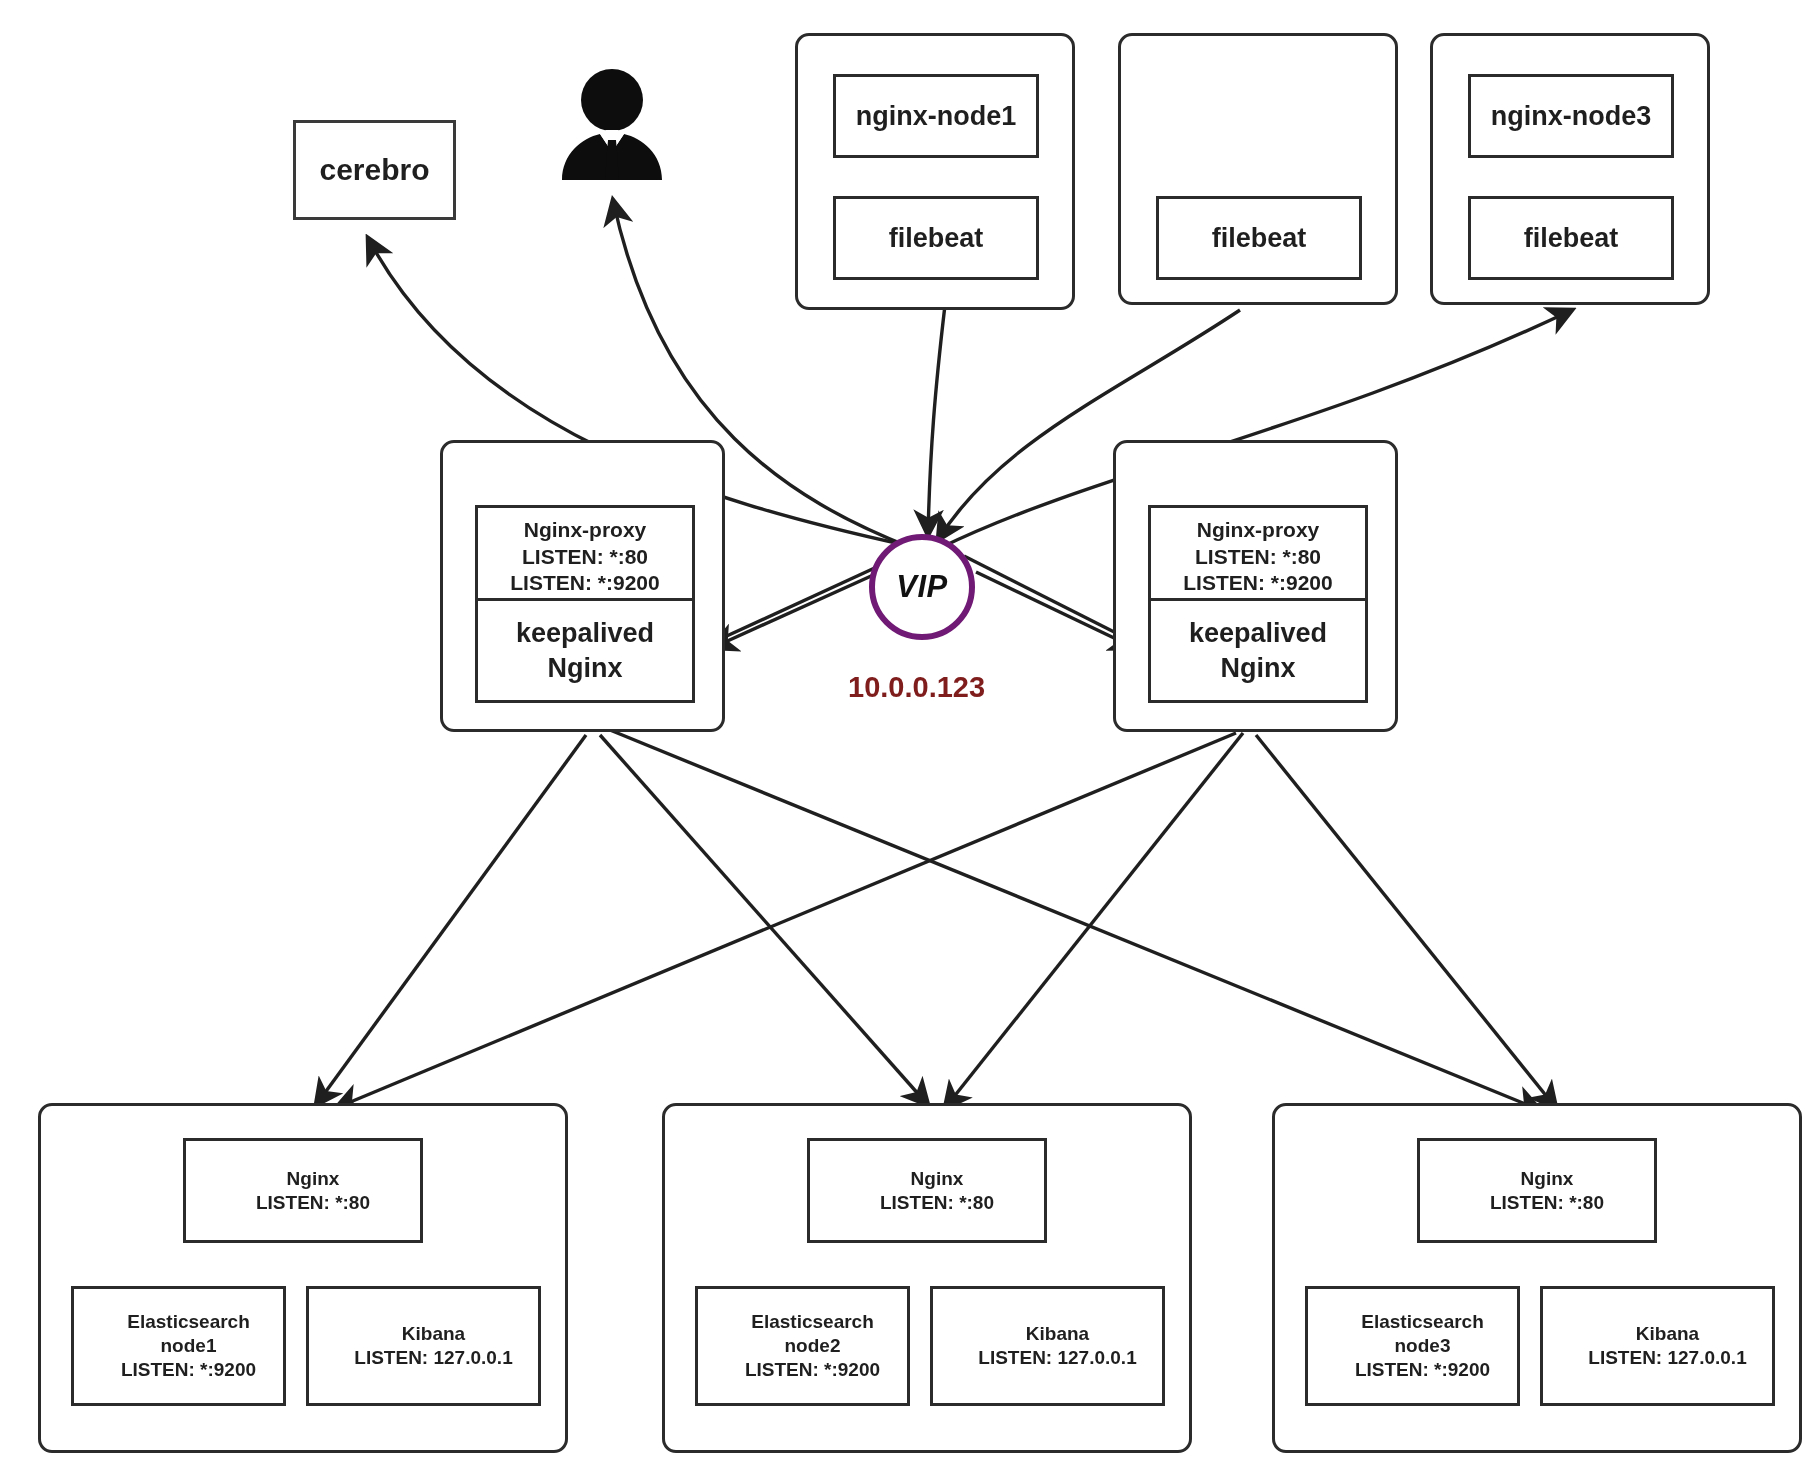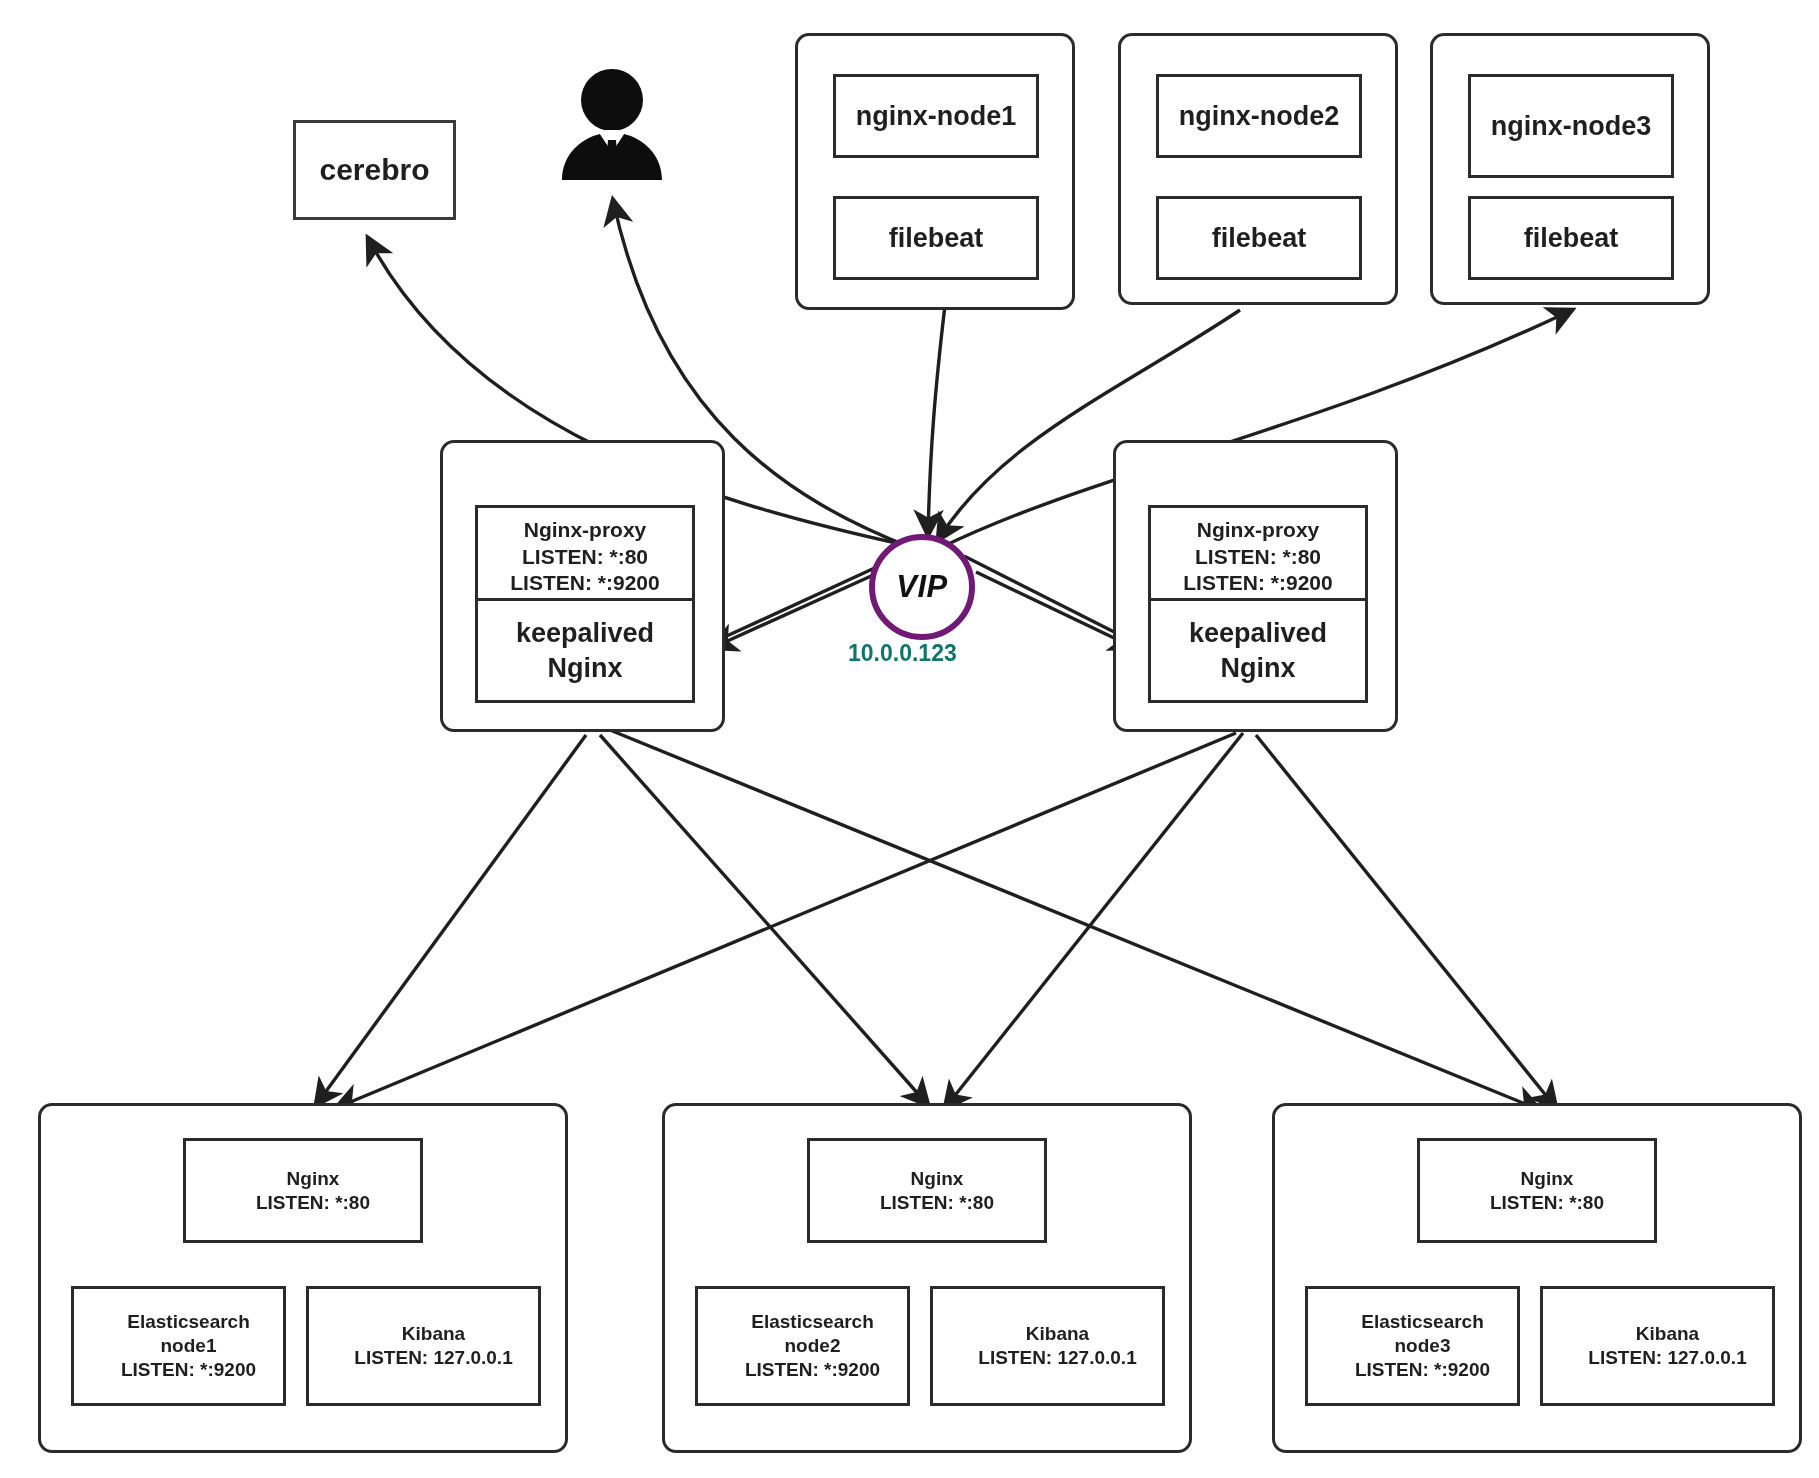--- a/index.html
+++ b/index.html
@@ -70,23 +70,24 @@
     justify-content:center;
     font-weight:bold;
     font-style:italic;
     font-size:31px;
     letter-spacing:.5px;
     color:#111;
   }
   .vip-ip{
     position:absolute;
     font-weight:bold;
-    font-size:23px;
-    color:#0f766e;
+    font-size:29px;
+    color:#7f1d1d;
     white-space:nowrap;
+    margin-top:31px;
   }
   .person{
     position:absolute;
   }
   .row-line{display:block;white-space:nowrap;}
 </style>
 </head>
 <body>
 
 <div id="canvas">
@@ -142,30 +143,27 @@
   <div class="node outer-round" style="left:795px;top:33px;width:280px;height:277px;">
     <div class="inner lbl-md" style="left:35px;top:38px;width:206px;height:84px;">
       <span>nginx-node1</span>
     </div>
     <div class="inner lbl-md" style="left:35px;top:160px;width:206px;height:84px;">
       <span>filebeat</span>
     </div>
   </div>
 
   <div class="node outer-round" style="left:1118px;top:33px;width:280px;height:272px;">
-    <div class="inner lbl-md" style="left:35px;top:38px;width:206px;height:84px;">
-      <span>nginx-node2</span>
-    </div>
     <div class="inner lbl-md" style="left:35px;top:160px;width:206px;height:84px;">
       <span>filebeat</span>
     </div>
   </div>
 
   <div class="node outer-round" style="left:1430px;top:33px;width:280px;height:272px;">
-    <div class="inner lbl-md" style="left:35px;top:38px;width:206px;height:104px;">
+    <div class="inner lbl-md" style="left:35px;top:38px;width:206px;height:84px;">
       <span>nginx-node3</span>
     </div>
     <div class="inner lbl-md" style="left:35px;top:160px;width:206px;height:84px;">
       <span>filebeat</span>
     </div>
   </div>
 
   <div class="vip-circle" style="left:869px;top:534px;width:106px;height:106px;">
     <span>VIP</span>
   </div>

